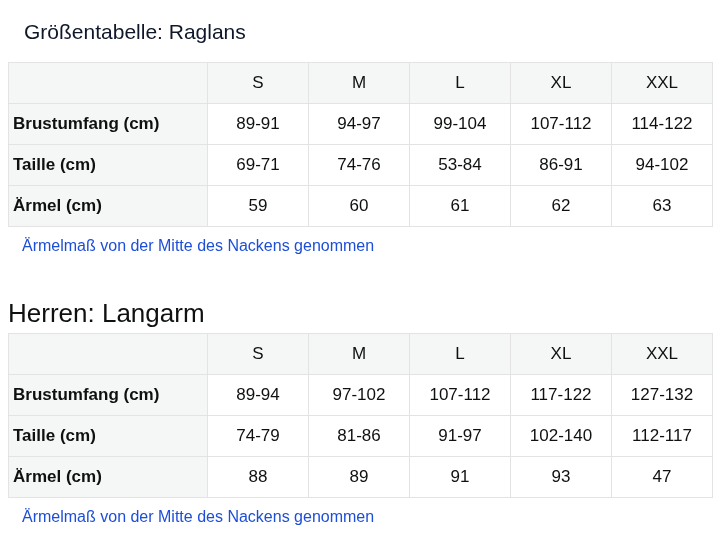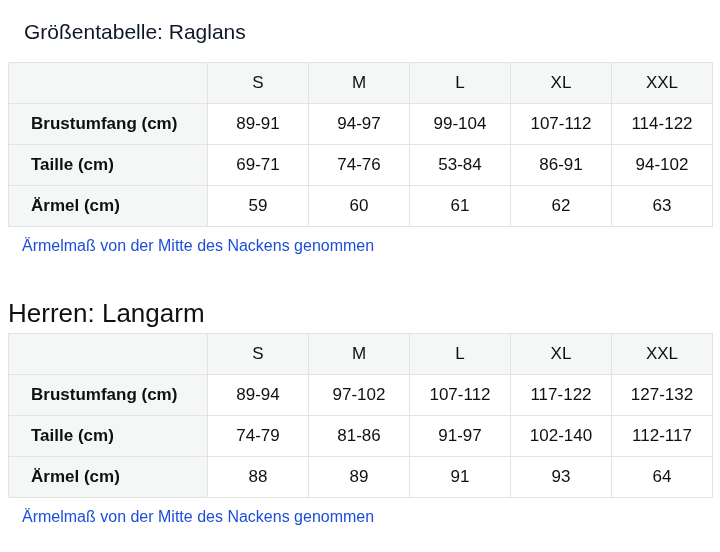--- a/index.html
+++ b/index.html
@@ -44,21 +44,21 @@
     line-height: 18px;
     text-align: center;
     font-weight: 400;
     color: #0f1111;
   }
   table.size-table thead th { background: #f5f6f6; }
   table.size-table td.row-label {
     background: #f5f6f6;
     font-weight: 700;
     text-align: left;
-    padding-left: 22px;
+    padding-left: 4px;
   }
   col.label-col { width: 199px; }
   col.size-col  { width: 101px; }
 
   .table-note {
     font-size: 16px;
     line-height: 1.35;
     margin: 8px 0 0 14px;
     color: #1d4ed8;
   }
@@ -160,21 +160,21 @@
           <td>91-97</td>
           <td>102-140</td>
           <td>112-117</td>
         </tr>
         <tr>
           <td class="row-label">Ärmel (cm)</td>
           <td>88</td>
           <td>89</td>
           <td>91</td>
           <td>93</td>
-          <td>64</td>
+          <td>47</td>
         </tr>
       </tbody>
     </table>
 
     <p class="table-note">Ärmelmaß von der Mitte des Nackens genommen</p>
   </div>
 
 </div>
 
 </body></html>

